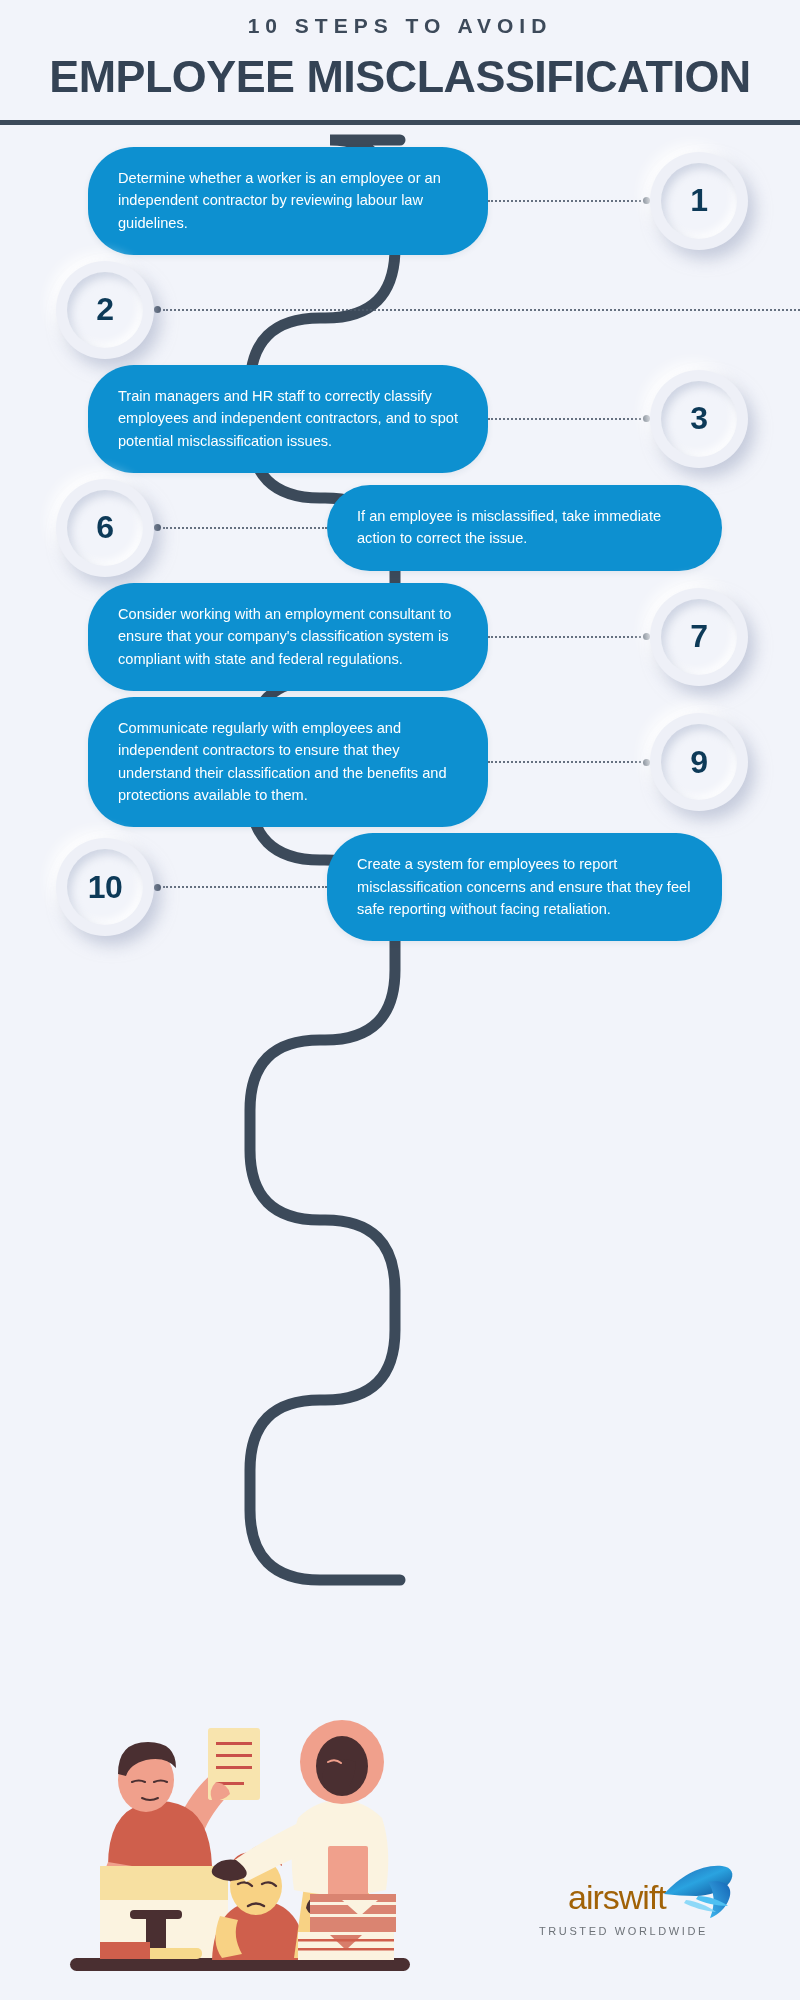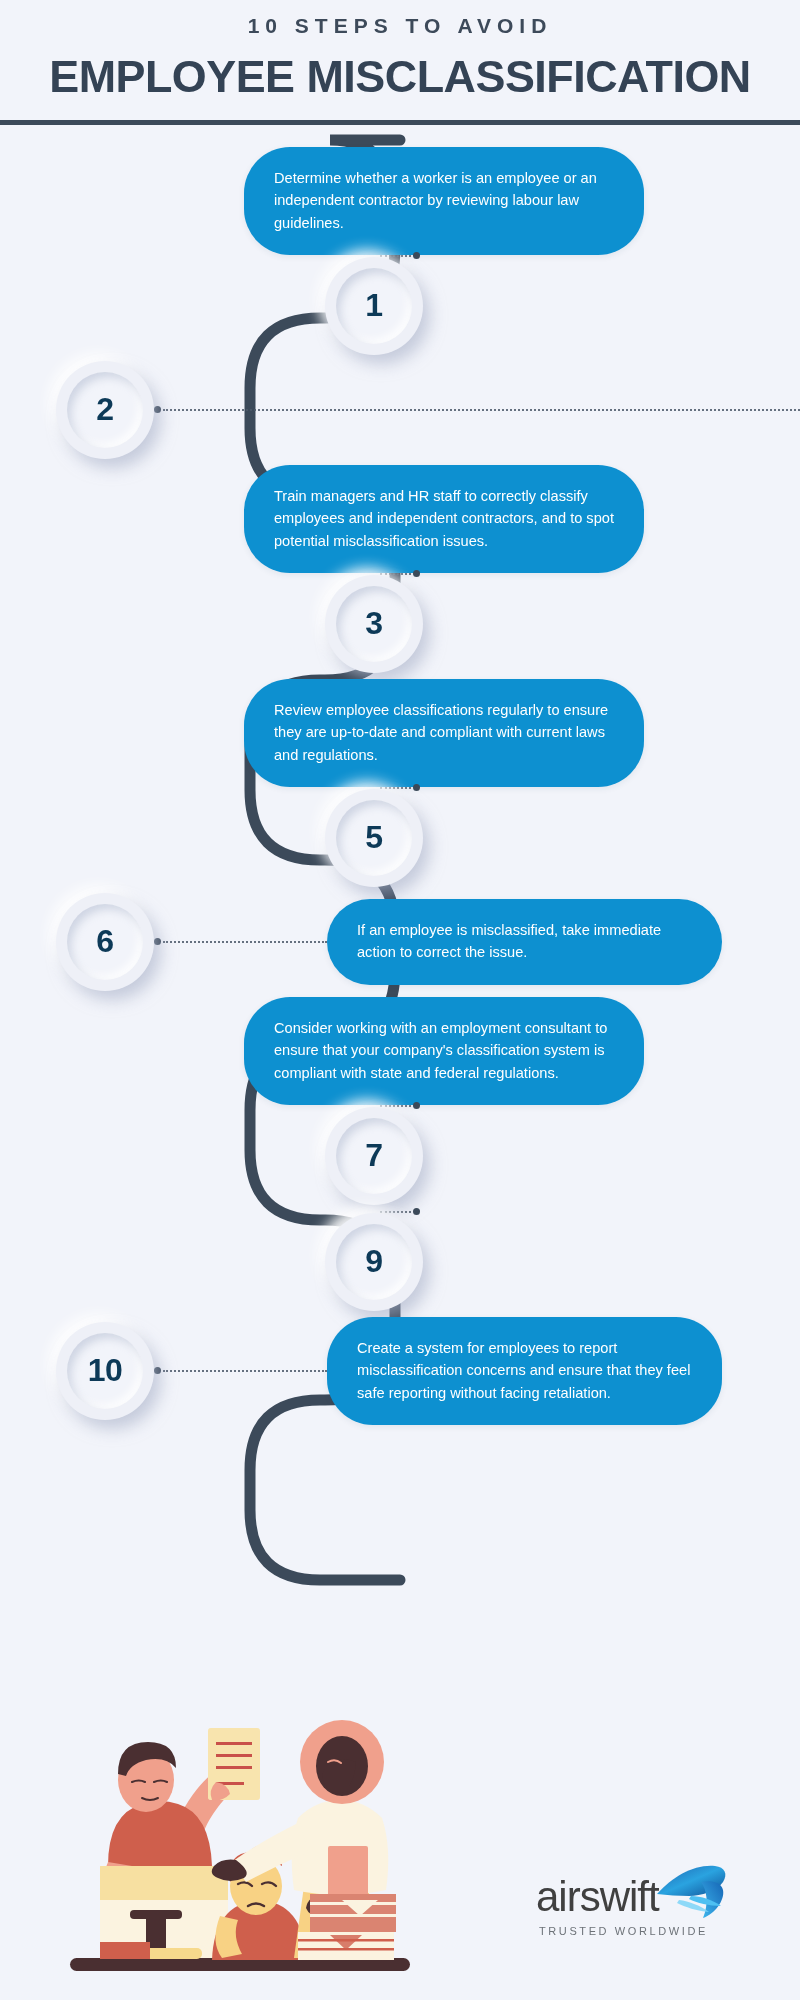--- a/index.html
+++ b/index.html
@@ -32,21 +32,21 @@
     position:absolute; left:0; top:118px; width:800px; height:1560px;
     pointer-events:none; z-index:1;
   }
 
   
   .steps { position:relative; z-index:3; margin-top:22px; }
   .step {
     position:relative; display:flex; align-items:center;
     width:100%; height:auto; margin-bottom:6px;
   }
-  .step.left  { flex-direction:column; }        
+  .step.left  { }        
   .step.right { flex-direction:row-reverse; }
 
   .card {
     background:#0d90d0;
     color:#ffffff;
     border-radius:46px;
     padding:20px 30px 21px 30px;
     font-size:14.6px;
     line-height:1.53;
     font-weight:400;
@@ -110,23 +110,24 @@
     width:360px; height:320px; z-index:2;
   }
   
   .logo {
     position:absolute; right:34px; bottom:30px;
     width:230px; height:96px; z-index:4;
     display:flex; flex-direction:column; align-items:flex-start;
   }
   .logo-row { display:flex; align-items:center; }
   .logo-word {
-    font-size:42px; font-weight:400; color:#404040;
+    font-size:34px; font-weight:400; color:#a16207;
     letter-spacing:-1px; line-height:1;
     font-family:"Liberation Sans", sans-serif;
+    margin-left:32px;
   }
   .logo-tag {
     margin-top:5px; margin-left:3px;
     font-size:11px; letter-spacing:2.6px; color:#6d7278; font-weight:400;
   }
 </style>
 </head>
 <body>
 
 <div class="header">
@@ -206,61 +207,52 @@
     <div class="connector">
       <div class="dots"></div>
       <div class="knob"></div>
     </div>
     <div class="badge">
       <span class="badge-num">3</span>
     </div>
   </div>
 
 
+
+  <div class="step right">
+    <div class="card">
+      <span>If an employee is misclassified, take immediate action to correct the issue.</span>
+    </div>
+    <div class="connector">
+      <div class="dots"></div>
+      <div class="knob"></div>
+    </div>
+    <div class="badge">
+      <span class="badge-num">6</span>
+    </div>
+  </div>
+
   <div class="step left">
     <div class="card">
-      <span>Review employee classifications regularly to ensure they are up-to-date and compliant with current laws and regulations.</span>
-    </div>
-    <div class="connector">
-      <div class="dots"></div>
-      <div class="knob"></div>
-    </div>
-    <div class="badge">
-      <span class="badge-num">5</span>
-    </div>
-  </div>
-
-  <div class="step right">
-    <div class="card">
-      <span>If an employee is misclassified, take immediate action to correct the issue.</span>
-    </div>
-    <div class="connector">
-      <div class="dots"></div>
-      <div class="knob"></div>
-    </div>
-    <div class="badge">
-      <span class="badge-num">6</span>
-    </div>
-  </div>
+      <span>Consider working with an employment consultant to ensure that your company's classification system is compliant with state and federal regulations.</span>
+    </div>
+    <div class="connector">
+      <div class="dots"></div>
+      <div class="knob"></div>
+    </div>
+    <div class="badge">
+      <span class="badge-num">7</span>
+    </div>
+  </div>
+
 
   <div class="step left">
     <div class="card">
-      <span>Consider working with an employment consultant to ensure that your company's classification system is compliant with state and federal regulations.</span>
-    </div>
-    <div class="connector">
-      <div class="dots"></div>
-      <div class="knob"></div>
-    </div>
-    <div class="badge">
-      <span class="badge-num">7</span>
-    </div>
-  </div>
-
-
-  <div class="step left">
+      <span>Communicate regularly with employees and independent contractors to ensure that they understand their classification and the benefits and protections available to them.</span>
+    </div>
     <div class="connector">
       <div class="dots"></div>
       <div class="knob"></div>
     </div>
     <div class="badge">
       <span class="badge-num">9</span>
     </div>
   </div>
 
   <div class="step right">

